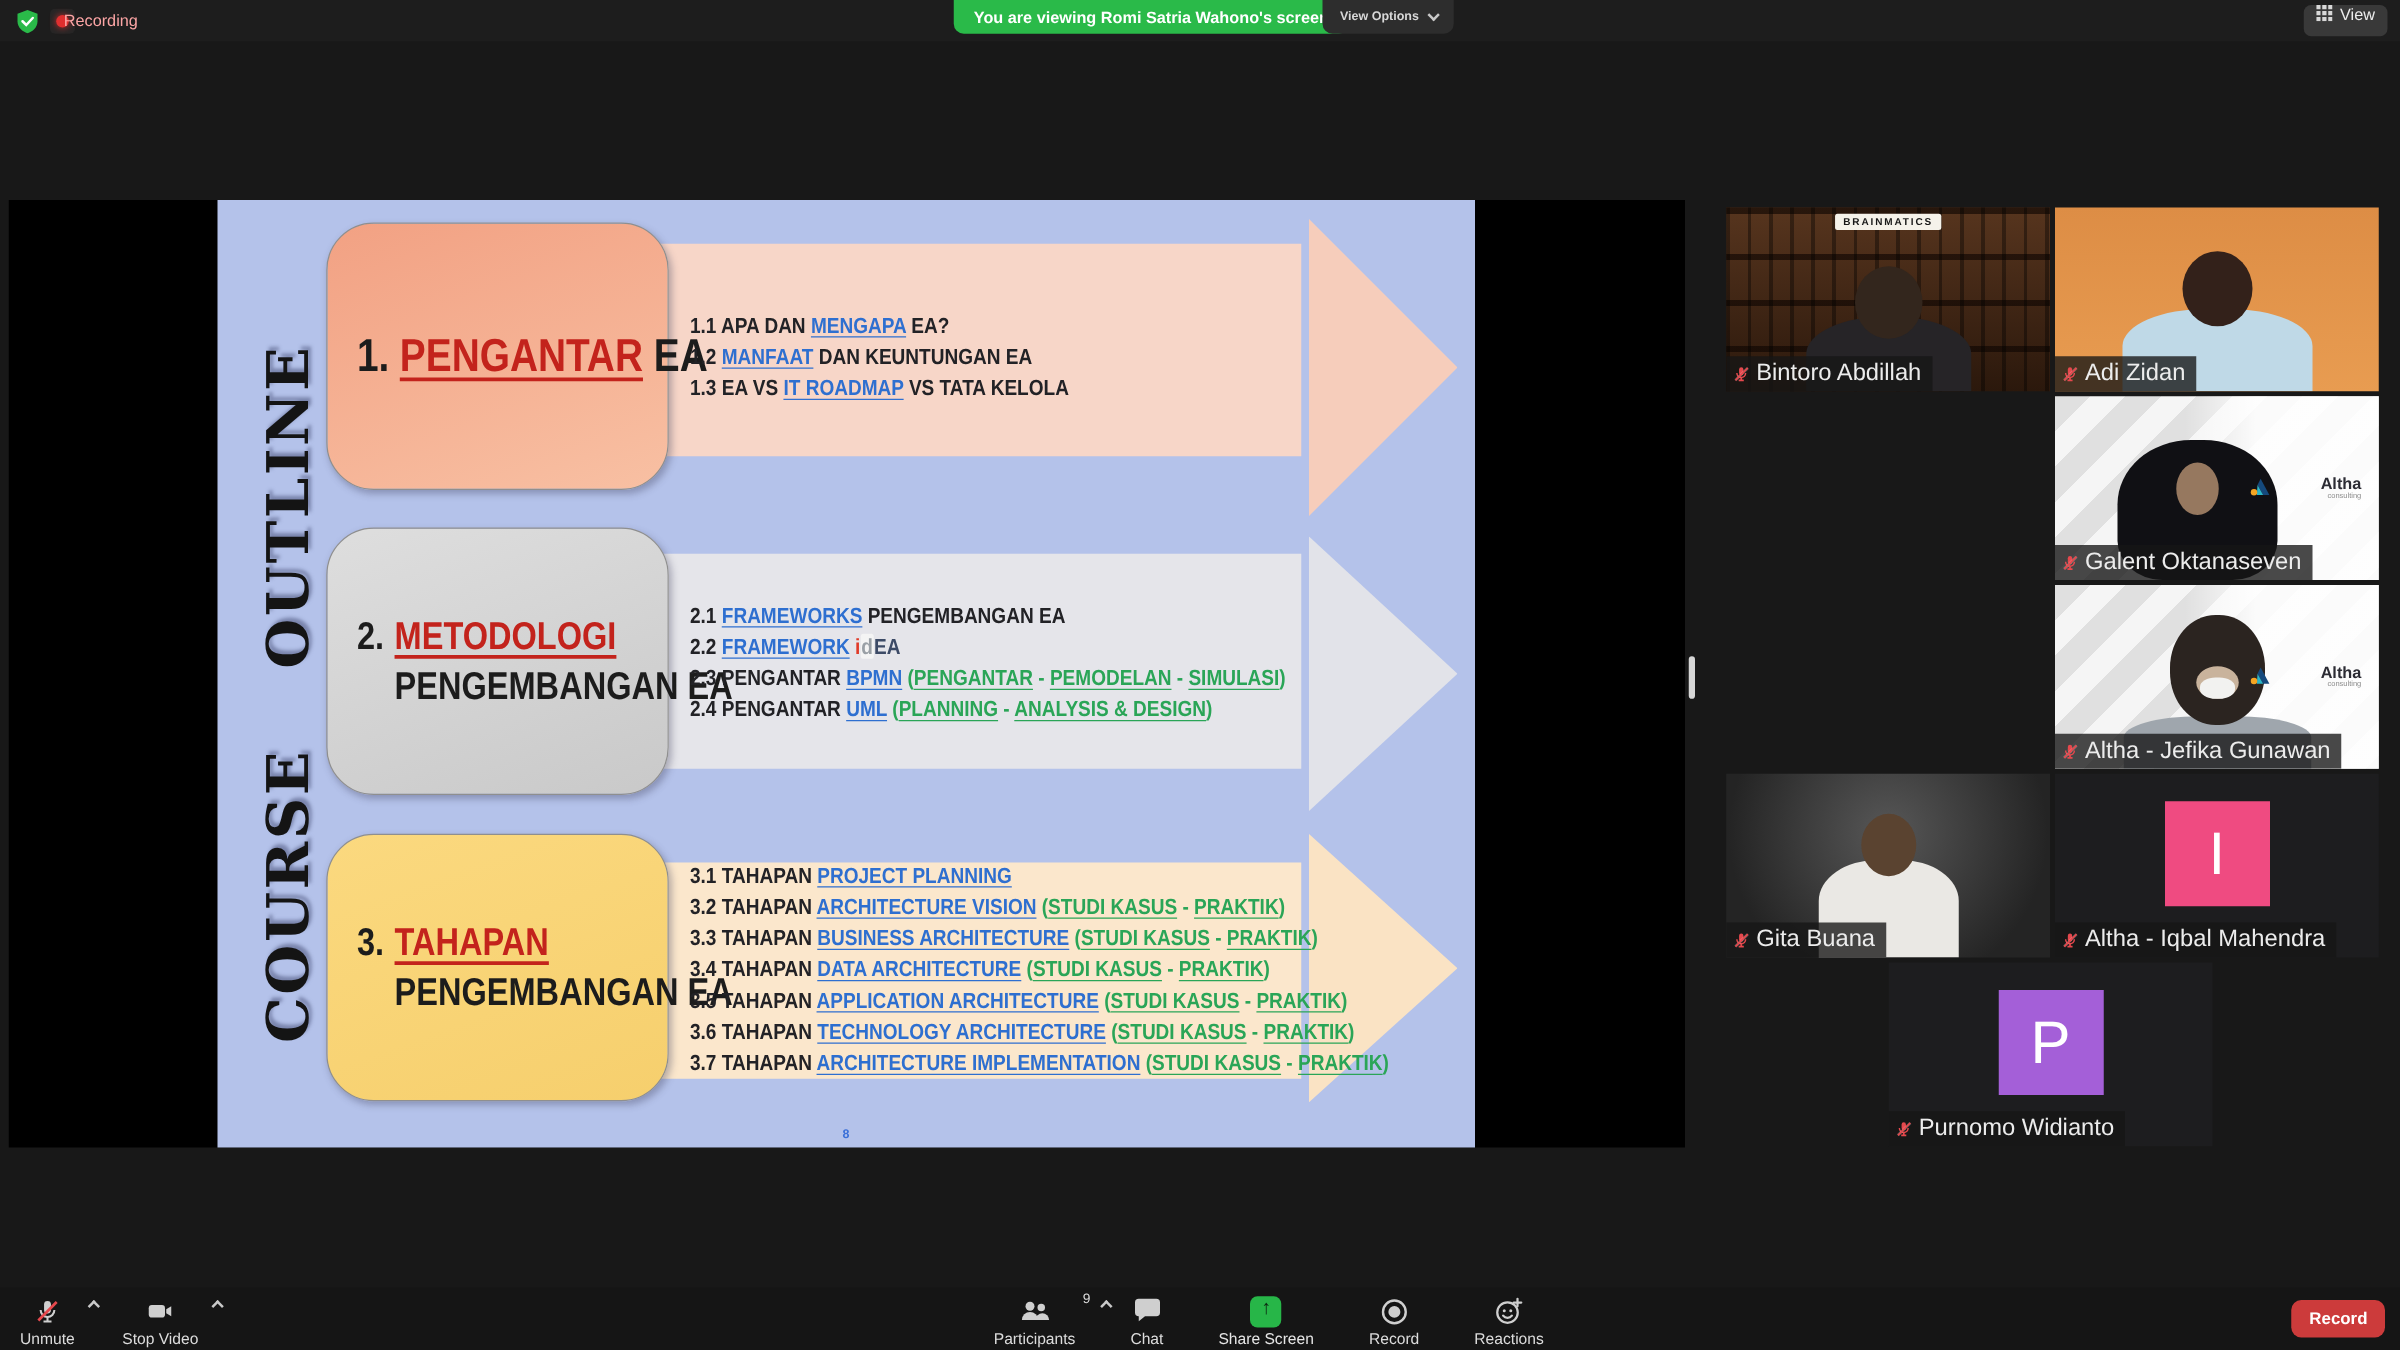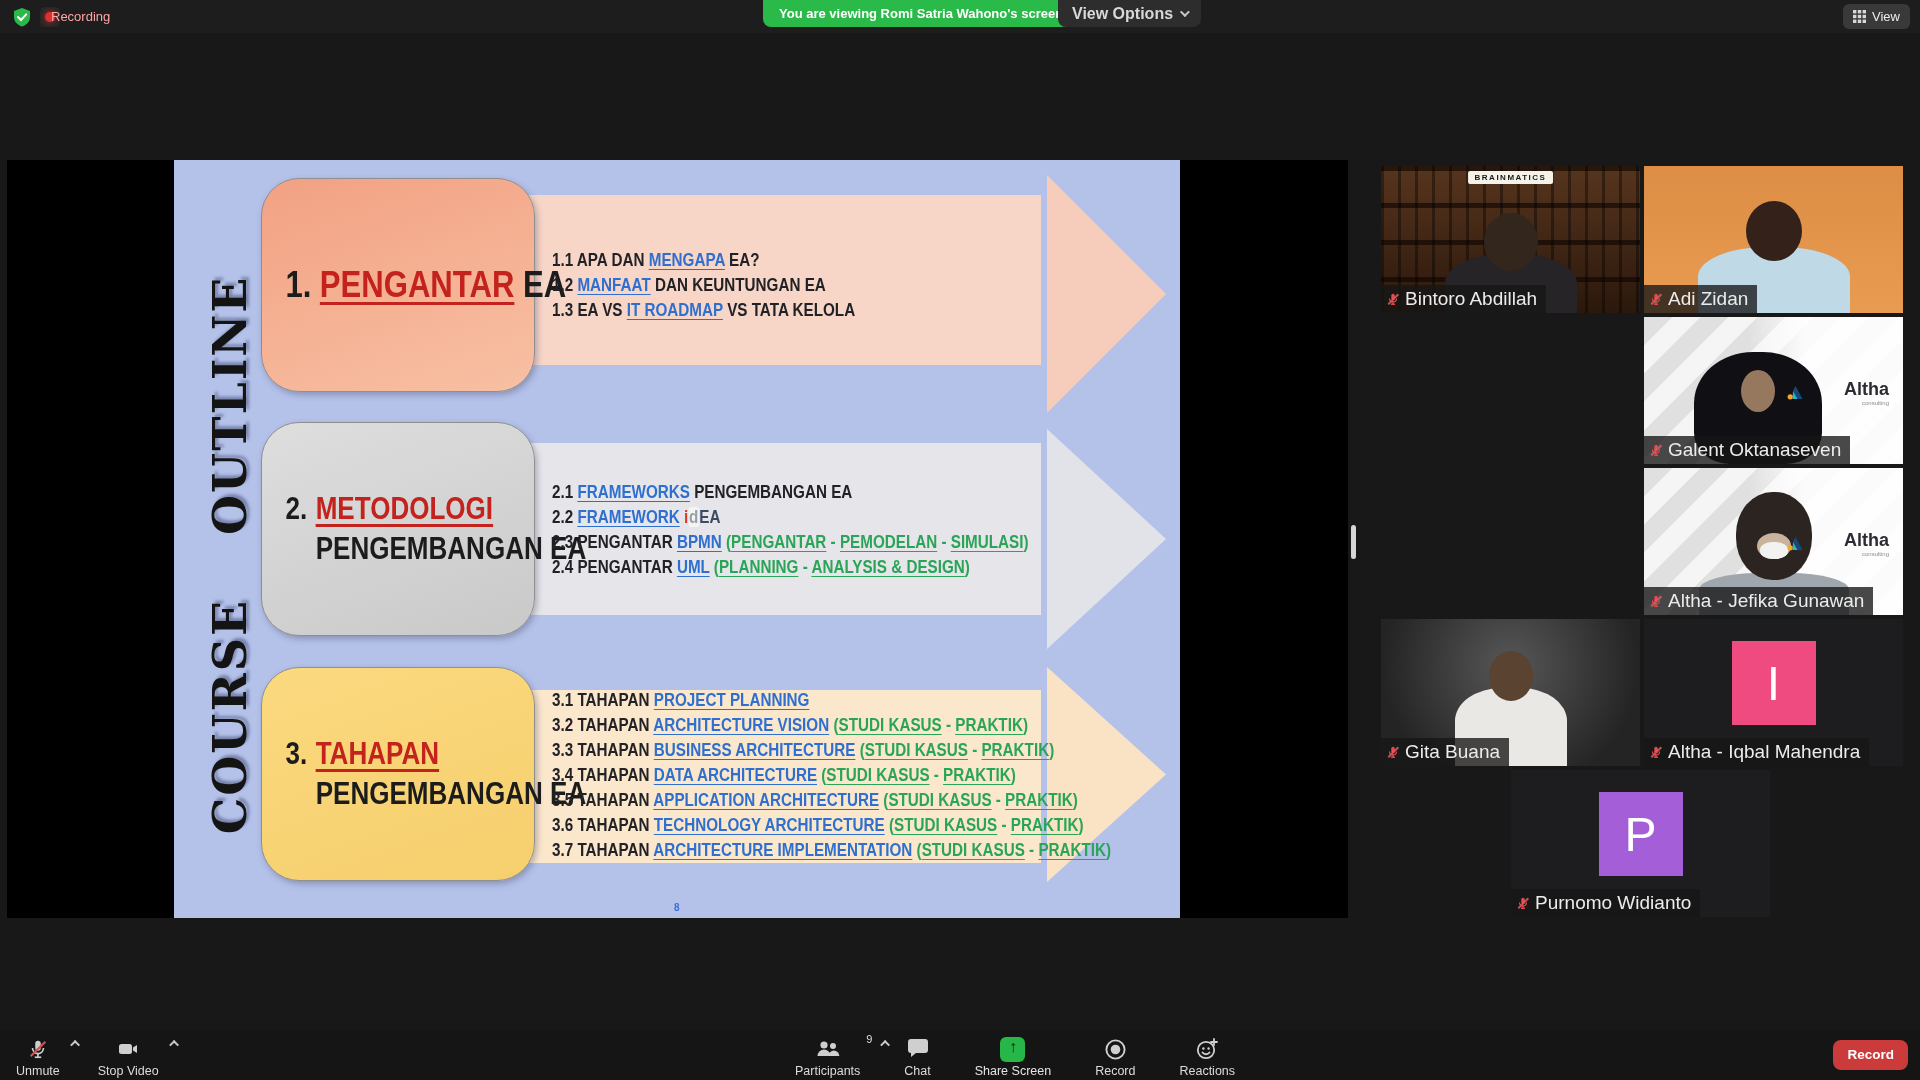--- a/index.html
+++ b/index.html
@@ -9,24 +9,24 @@
   
   #topbar { position:absolute; left:0; top:0; width:1920px; height:33px; background:#1d1d1d; z-index:30; }
   #shield { position:absolute; left:12px; top:7px; width:20px; height:20px; }
   #recdot { position:absolute; left:40px; top:7px; width:20px; height:20px; background:#262626; border-radius:4px; }
   #recdot i { position:absolute; left:5px; top:5px; width:10px; height:10px; border-radius:50%;
               background:#e02f2f; box-shadow:0 0 6px rgba(224,47,47,.9); }
   #rec-label { position:absolute; left:51px; top:9px; font-size:13px; color:#fca5a5; }
   #share-banner { position:absolute; left:763px; top:0; height:27px; padding:0 16px; background:#2aba49;
                   color:#fff; font-size:13px; font-weight:bold; line-height:27px; border-radius:0 0 8px 8px; }
   #view-options { position:absolute; left:1058px; top:0; height:27px; padding:0 14px; background:#2d2d2d;
-                  color:#d8d8d8; font-size:16px; font-weight:bold; line-height:27px; border-radius:0 0 8px 8px;
+                  color:#d8d8d8; font-size:10px; font-weight:bold; line-height:27px; border-radius:0 0 8px 8px;
                   display:flex; align-items:center; gap:7px; cursor:pointer; }
   #view-btn { position:absolute; right:10px; top:4px; height:25px; padding:0 10px; background:#393939;
-              border-radius:6px; color:#ececec; font-size:13px; display:flex; align-items:center; gap:6px; cursor:pointer; }
+              border-radius:6px; color:#ececec; font-size:13px; display:flex; gap:6px; cursor:pointer; }
   .chev { display:inline-block; width:7px; height:7px; border-right:2px solid #c9c9c9; border-bottom:2px solid #c9c9c9; }
   .chev.down { transform:rotate(45deg) translateY(-2px); }
   .chev.up   { transform:rotate(-135deg) translateY(-2px); }
 
   
   #share-region { position:absolute; left:7px; top:160px; width:1341px; height:758px; background:#000; }
   #slide { position:absolute; left:167px; top:0; width:1006px; height:758px; background:#b4c2ea; overflow:hidden; }
 
   #vtitle { position:absolute; left:56px; top:395px; transform:translate(-50%,-50%) rotate(-90deg);
             white-space:nowrap; font-family:"DejaVu Serif", serif; font-weight:bold; font-size:46px;
@@ -119,21 +119,21 @@
   .v-studio .p-body { width:112px; height:78px; left:calc(50% - 56px); bottom:0; background:#eae8e4; border-radius:42% 42% 0 0; }
 
   .v-initial { background:#1d1d1f; }
   .avatar-square { position:absolute; left:calc(50% - 42px); top:22px; width:84px; height:84px;
                    display:flex; align-items:center; justify-content:center; color:#fff; font-size:48px; }
   .logo-chip { position:absolute; top:5px; left:50%; transform:translateX(-50%); background:#f5f2ea;
                color:#181818; font-size:8px; font-weight:bold; letter-spacing:1.5px; padding:2px 7px;
                border-radius:2px; z-index:3; }
   .v-office-dark .logo-chip { left:auto; right:6px; top:26px; transform:none; font-size:7px; opacity:.88; }
   .altha-logo { position:absolute; right:14px; top:42%; display:flex; align-items:center; gap:4px; z-index:3; }
-  .altha-text b { display:block; font-size:18px; color:#2c2c34;margin-left:36px; }
+  .altha-text b { display:block; font-size:13px; color:#2c2c34;margin-left:36px; }
   .altha-text i { display:block; font-style:normal; font-size:6px; color:#8c8c8c; text-align:right; }
 
   
   #toolbar { position:absolute; left:0; top:1030px; width:1920px; height:50px; background:#151515; z-index:30; }
   .tool { display:flex; flex-direction:column; align-items:center; justify-content:flex-end; gap:3px;
           height:46px; padding-top:3px; color:#dcdcdc; font-size:12.5px; cursor:pointer; position:relative; }
   #left-tools { position:absolute; left:16px; top:2px; display:flex; gap:38px; }
   #center-tools { position:absolute; left:795px; top:2px; display:flex; gap:44px; }
   .tool .ic { height:24px; display:flex; align-items:center; justify-content:center; }
   .tool .caret { position:absolute; right:-20px; top:8px; }

